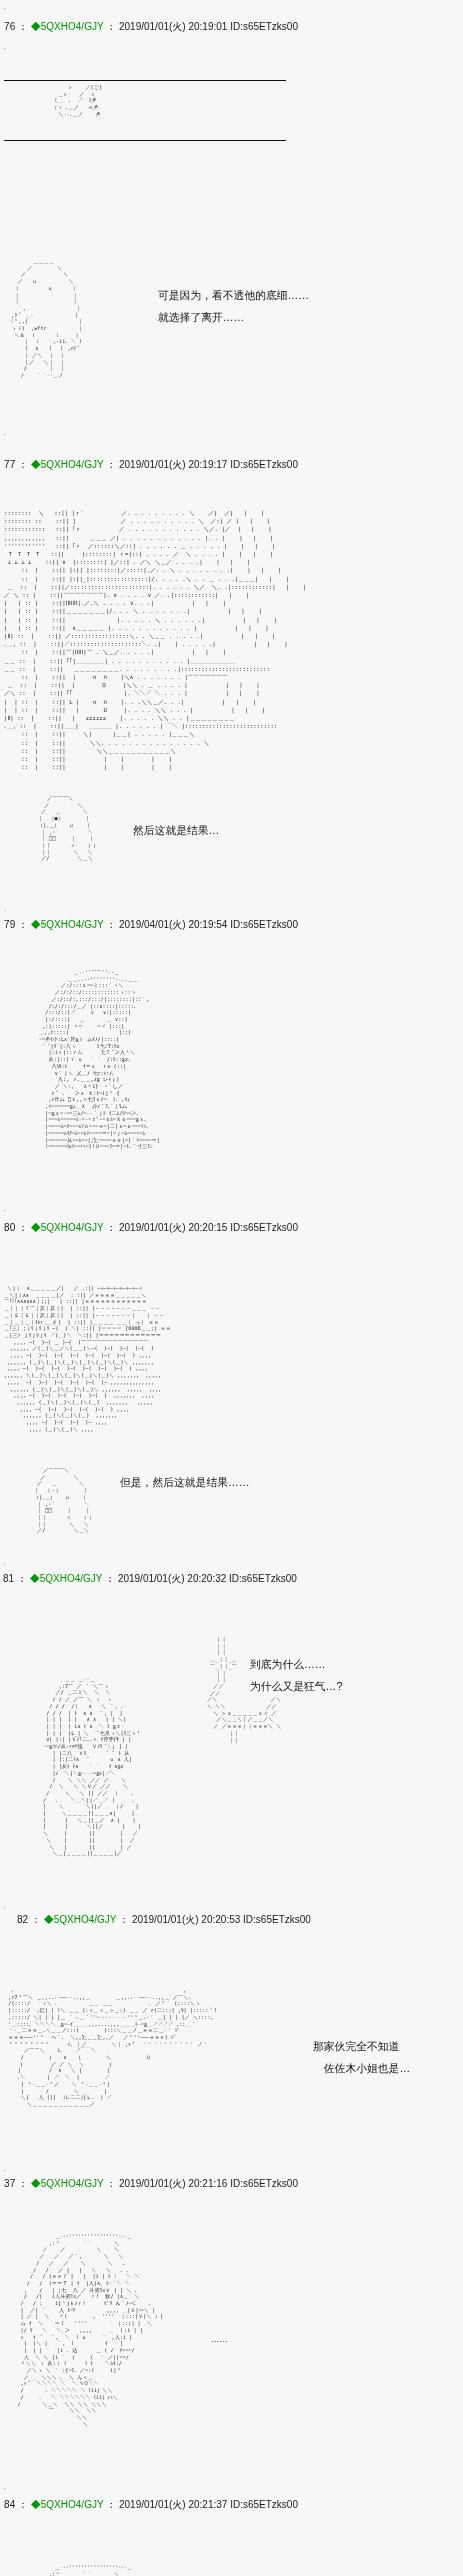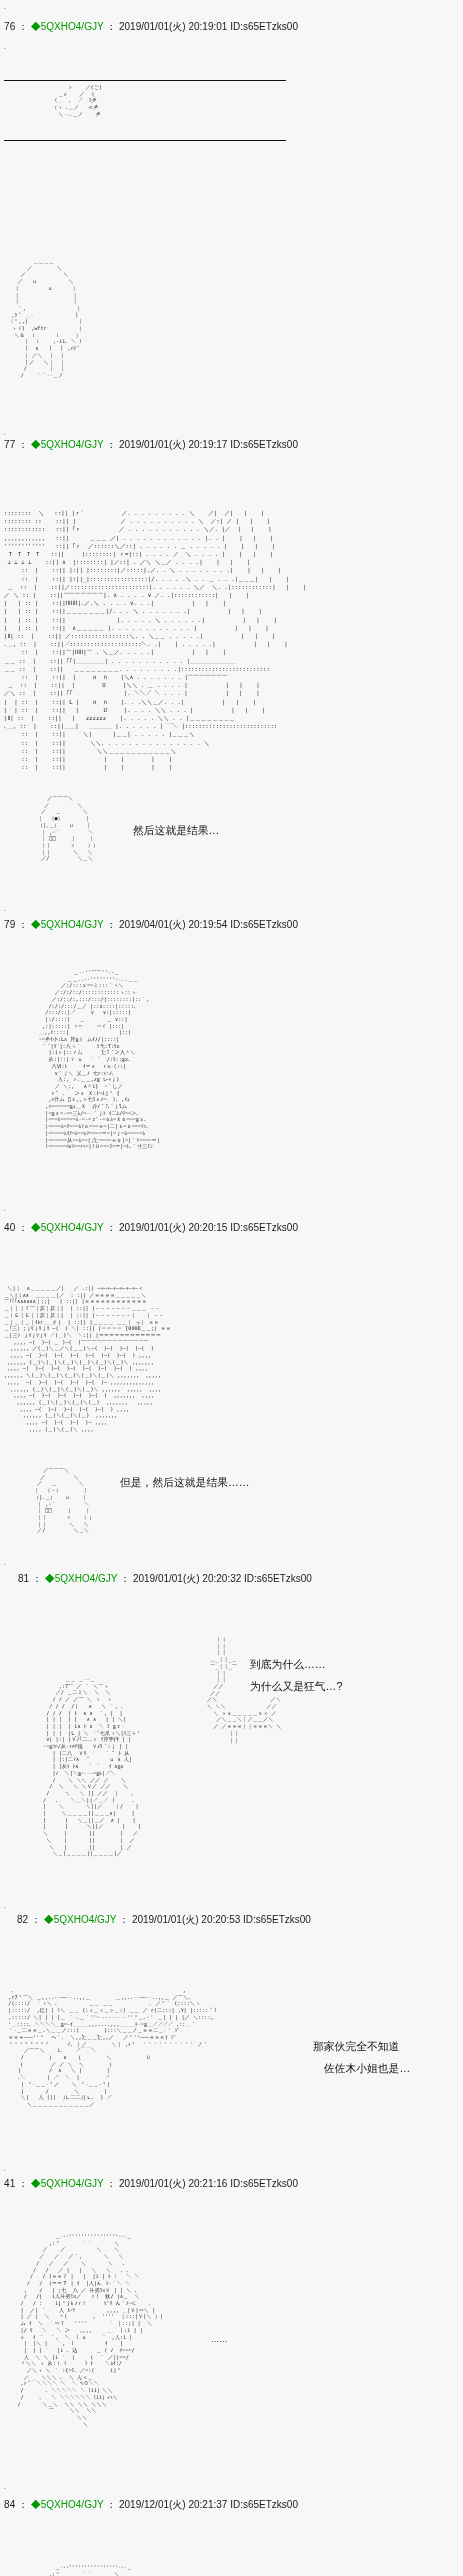--- a/index.html
+++ b/index.html
@@ -46,23 +46,27 @@
  ,ｸ＂ ＿-             ｜
 〈＂,,(                ｜
  ヽヾ)  ,wftr          ｜
   ＼＆  ｉ      ｉ     ）
      ｜  ｉ    ,-ii､ ＼ ）
      ｜  ∧   ｜  ｜ ,ｨﾘ＂
      ｜ ／＼  ｜  ｜
      ｜／   ＼｜  ｜
      /       ｜  ｜
     /    ｀｀--＿ノ</pre>
+  <div class="abs dialogue" style="left:158px;top:289px">
+    <p>可是因为，看不透他的底细……</p>
+    <p>就选择了离开……</p>
+  </div>
 
   <div class="abs sep-dot" style="left:4.1px;top:429px">.</div>
-  <div class="abs header" style="left:4.1px;top:438px">
+  <div class="abs header" style="left:4.1px;top:458px">
     <span class="num">77</span><span> ： </span><span class="trip">◆5QXHO4/GJY</span><span> ： </span><span class="meta">2019/01/01(火) 20:19:17 ID:s65ETzks00</span>
   </div>
   <pre class="aa aa-city abs" style="left:4.1px;top:509px">::::::::  ＼   ::|| |ｒ`           ／. . . . . . . . . ＼    ／|  ／|   |    |
 :::::::: ::    ::|| |             ／ . . . . . . . . . . ＼  ／:| ／ |   |    |
 ::::::::::::   ::|| ｢ｒ           ／ . . . . . . . . . . . ＼／. |／  |   |    |
 ,,,,,,,,,,,,   ::||      ＿＿＿ ／| . . . . . . . . . . . . |. . |    |   |    |
 ''''''''''''   ::|| ｢ｒ  ／::::::＼／::| . . . . . . ＿ . . . . . |    |   |    |
  Ｔ Ｔ Ｔ Ｔ   ::||     |::::::::| ｒ=|::| . . . . ／  ＼ . . . . |    |   |    |
  ⊥ ⊥ ⊥ ⊥    ::|| ∧  |::::::::| |／::| . ／＼ ＼＿／ . . . .|    |   |    |
      ::  |    ::|| |:|| |::::::::|／:::::|.／. . ＼ . . . . . . . .|    |   |    |
@@ -131,21 +135,21 @@
    ,ｨ======≧ｪ＿Ｘ  介ﾉ＾ﾌ､´ｊlム
    |=≧ｘ=-==三ﾑ/=-‐＇ｊﾄ ｲ二ﾑ/ﾘ==＞､
    |===ﾑ=====ﾑ‐=-=ｚﾞ‐=ｏﾑ=Ｘｏ===≧ｘ､
    |====ﾑ=ｱ===ﾑﾏｏ===＝=|二|ｘ=ｏ===ﾏｭ､
    |=====ﾑｲｱ=ﾑ==ﾑﾏ====＝=|=ｊ=ﾑ=====ﾑ
    |======从==ﾑ==|;辷====＝ｏ|=|｀ﾏ====＝|
    !======ⅳﾏ==ハ=|!Ｏ===ﾗ=＝|=ﾄ､｀寸三ﾐﾝ</pre>
 
   <div class="abs sep-dot" style="left:4.1px;top:1205px">.</div>
   <div class="abs header" style="left:4.1px;top:1221px">
-    <span class="num">40</span><span> ： </span><span class="trip">◆5QXHO4/GJY</span><span> ： </span><span class="meta">2019/01/01(火) 20:20:15 ID:s65ETzks00</span>
+    <span class="num">80</span><span> ： </span><span class="trip">◆5QXHO4/GJY</span><span> ： </span><span class="meta">2019/01/01(火) 20:20:15 ID:s65ETzks00</span>
   </div>
   <pre class="aa abs" style="left:4.1px;top:1285px"> ＼|｜  ∧＿＿＿＿＿／|   ／ .:|| ―+―+―+―+―+―+―＜
 ＿＼|｜∧∧  ＿＿＿＿|／  : :|| ／＝＝＝＝＿＿＿＿＿＼
 ￣｢｢｢∧∧∧∧∧∧｜;;|   | ::|| |＝＝＝＝＝＝＝＝＝＝＝＝
 ＿｜｜｜Ｔ￣｜仄｜仄｜|  | ::|| |－－－－－－－＿＿＿ －－
 ＿｜Ｅ｜Ｅ｜｜仄｜仄｜|  | ::|| |－－－－－－－｜   ｜ －－
 ＿｜＿｜＿｜ｲﾚｧ＿＿彳|  | ::|| |＿＿＿＿ ＿＿｜ っ｜ ＝＝
 ＿｢三｣ ;ｊﾘｊﾘｊﾘ ―(  ) ＼| ::|| |－－－－ [000E＿＿;| ＝＝
 ＿|三ｼ ｊﾘｊﾘｊﾘ ／(＿)＼  ＼:|| |＝＝＝＝＝＝＝＝＝＝＝＝
    ,,,, ―(  )―( ＿ )―(  )￣￣￣￣￣￣￣￣￣￣￣￣￣
@@ -170,21 +174,21 @@
  ｜ ,ｰ＇         ＼
  ｜ ｀ﾞ     ｜    ｜
  ｜｜      ＜    ））
  ｜｜       ＼   ＼
  ／/         ＼＿＼</pre>
   <div class="abs dialogue" style="left:120px;top:1476px">
     <p>但是，然后这就是结果……</p>
   </div>
 
   <div class="abs sep-dot" style="left:4.1px;top:1559px">.</div>
-  <div class="abs header" style="left:18px;top:1572px">
+  <div class="abs header" style="left:3px;top:1572px">
     <span class="num">81</span><span> ： </span><span class="trip">◆5QXHO4/GJY</span><span> ： </span><span class="meta">2019/01/01(火) 20:20:32 ID:s65ETzks00</span>
   </div>
   <pre class="aa abs" style="left:207px;top:1636px">   ｜｜
    ｜｜
    ｜｜
  ＿_｜｜_＿
  ￣_｜｜_￣
    ｜｜
    ｜｜
   ／／
@@ -251,21 +255,21 @@
      ＼|   人 (||  ｣Ｌ二二｣|Ｌ､  ) ／
        ＼＿＿＿＿＿＿＿＿＿＿＿／
  </pre>
   <div class="abs dialogue" style="left:313px;top:2040px">
     <p>那家伙完全不知道</p>
     <p>　佐佐木小姐也是…</p>
   </div>
 
   <div class="abs sep-dot" style="left:4.1px;top:2165px">.</div>
   <div class="abs header" style="left:4.1px;top:2177px">
-    <span class="num">41</span><span> ： </span><span class="trip">◆5QXHO4/GJY</span><span> ： </span><span class="meta">2019/01/01(火) 20:21:16 ID:s65ETzks00</span>
+    <span class="num">37</span><span> ： </span><span class="trip">◆5QXHO4/GJY</span><span> ： </span><span class="meta">2019/01/01(火) 20:21:16 ID:s65ETzks00</span>
   </div>
   <pre class="aa abs" style="left:17.5px;top:2233px">            ＿-･･''''''''''''''''･･-＿
           ,:＂       ｀｀       ＼
         ／    ／          ＼    ＼
        ／   ／   ／｀,       ＼   ＼
       /   ／   ／    ＼       ＼   ､
      /   /   ／ |   |   ＼   ＼   ､ ､
     /   / (＝＝７ |   |  |i | ﾄ :   ＼ ＼
    /   /  (＝＝７ | ｲ  |人|∧､ ﾄ-＇＼ ＼
   ,    /   | ;七  八 ／ 斗劣ﾐxＶ | | ＼ ､
@@ -287,21 +291,21 @@
  /     ､   ＼ ＼＼＼＼＼＼｛ii｝ハ＼
 /       ＼＿＼  ＼＼ ＼＼ ＼＼＼
           ￣     ＼＼  ＼＼
                    ＼＼
                      ＼
  </pre>
   <div class="abs dots-small" style="left:211px;top:2335px">……</div>
 
   <div class="abs sep-dot" style="left:4.1px;top:2483px">.</div>
   <div class="abs header" style="left:4.1px;top:2498px">
-    <span class="num">84</span><span> ： </span><span class="trip">◆5QXHO4/GJY</span><span> ： </span><span class="meta">2019/12/01(火) 20:21:37 ID:s65ETzks00</span>
+    <span class="num">84</span><span> ： </span><span class="trip">◆5QXHO4/GJY</span><span> ： </span><span class="meta">2019/01/01(火) 20:21:37 ID:s65ETzks00</span>
   </div>
   <pre class="aa abs" style="left:17.5px;top:2564px">            ＿-･･''''''''''''''''･･-＿
           ,:＂       ｀｀       ＼
         ／    ／          ＼    ＼
        ／   ／   ／｀,       ＼   ＼
       /   ／   ／    ＼       ＼   ､
      /   /   ／ |   |   ＼   ＼   ､ ､
     /   / (＝＝７ |   |  |i | ﾄ :   ＼ ＼
    /   /  (＝＝７ | ｲ  |人|∧､ ﾄ-＇＼ ＼
   ,    /   | ;七  八 ／ 斗劣ﾐxＶ | | ＼ ､

